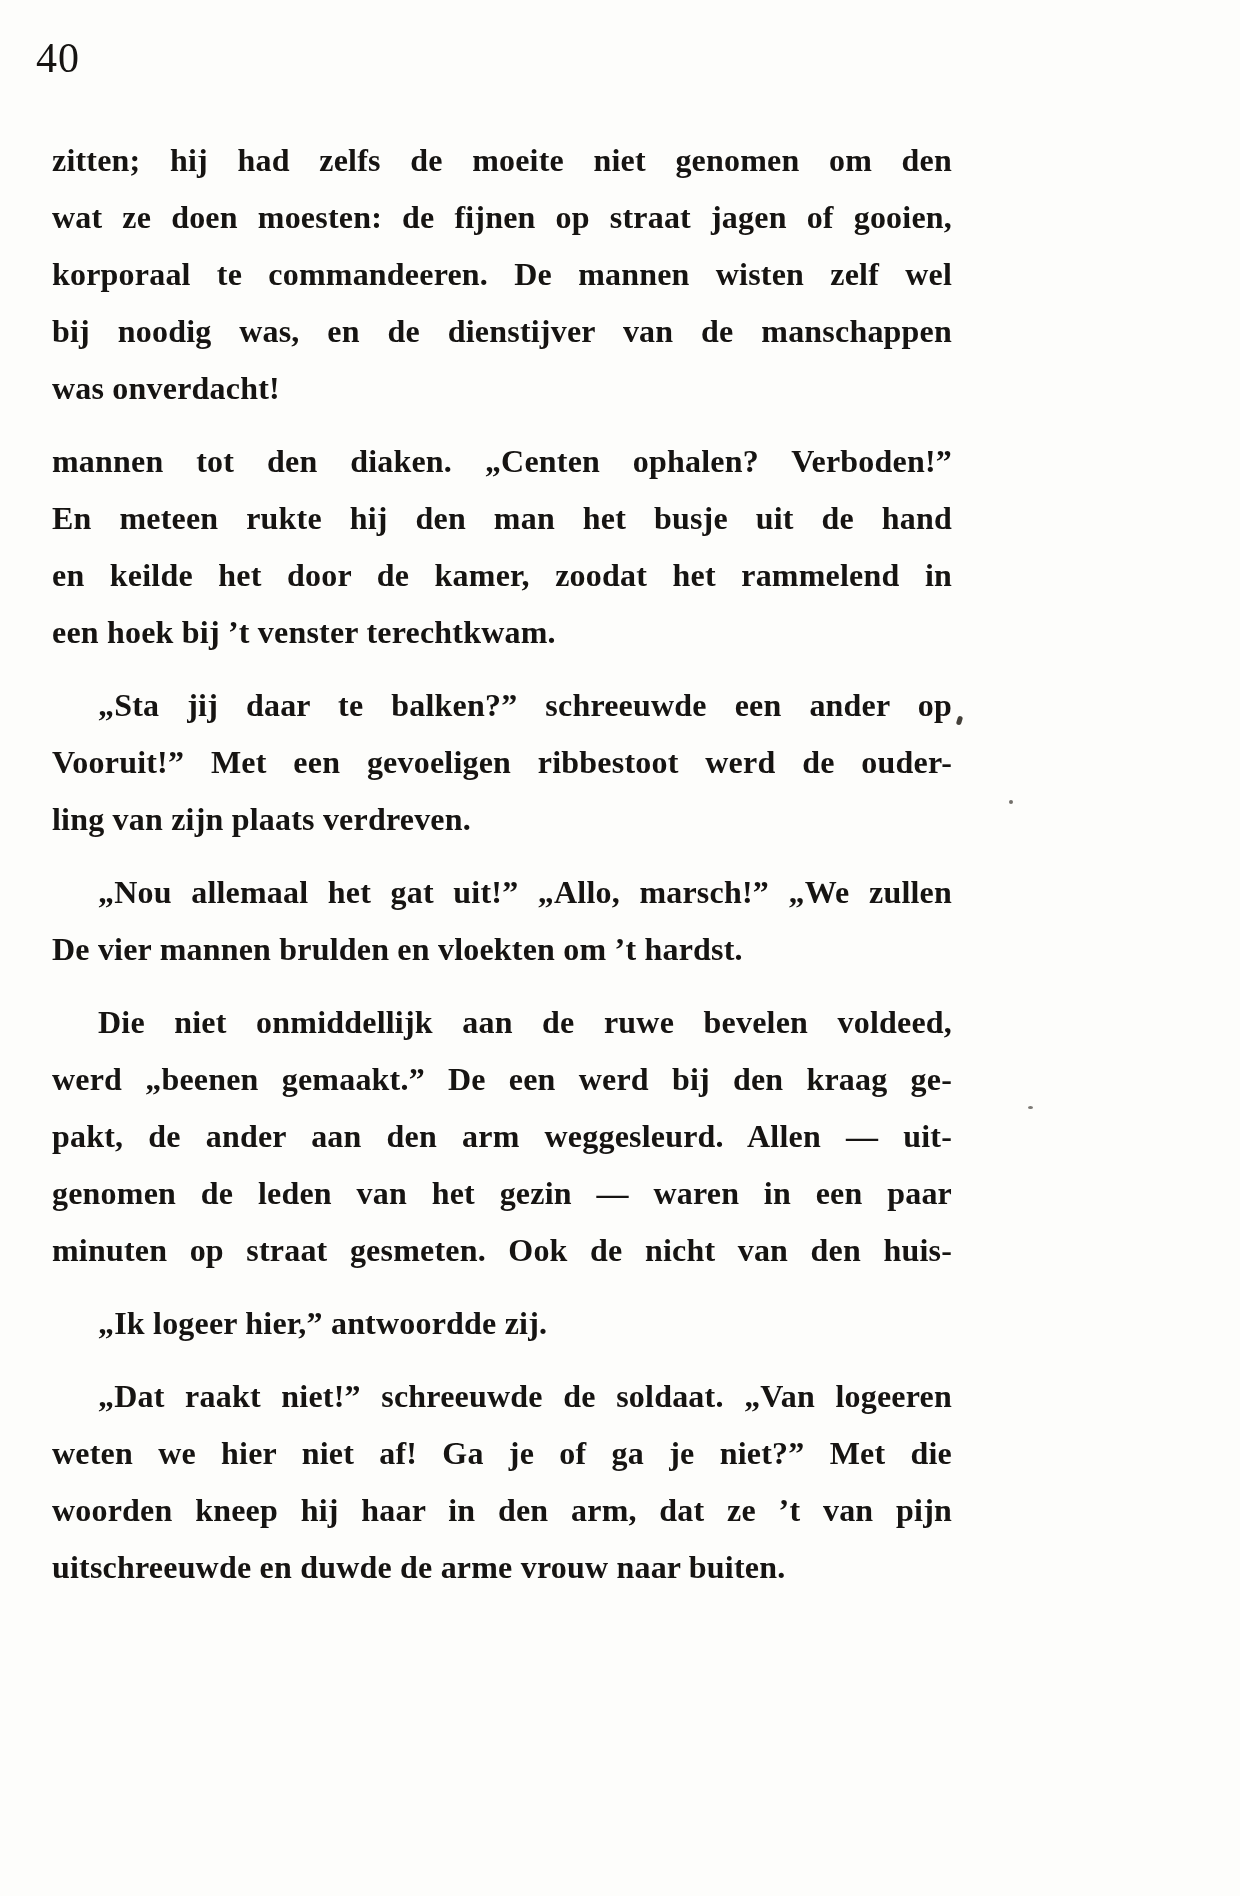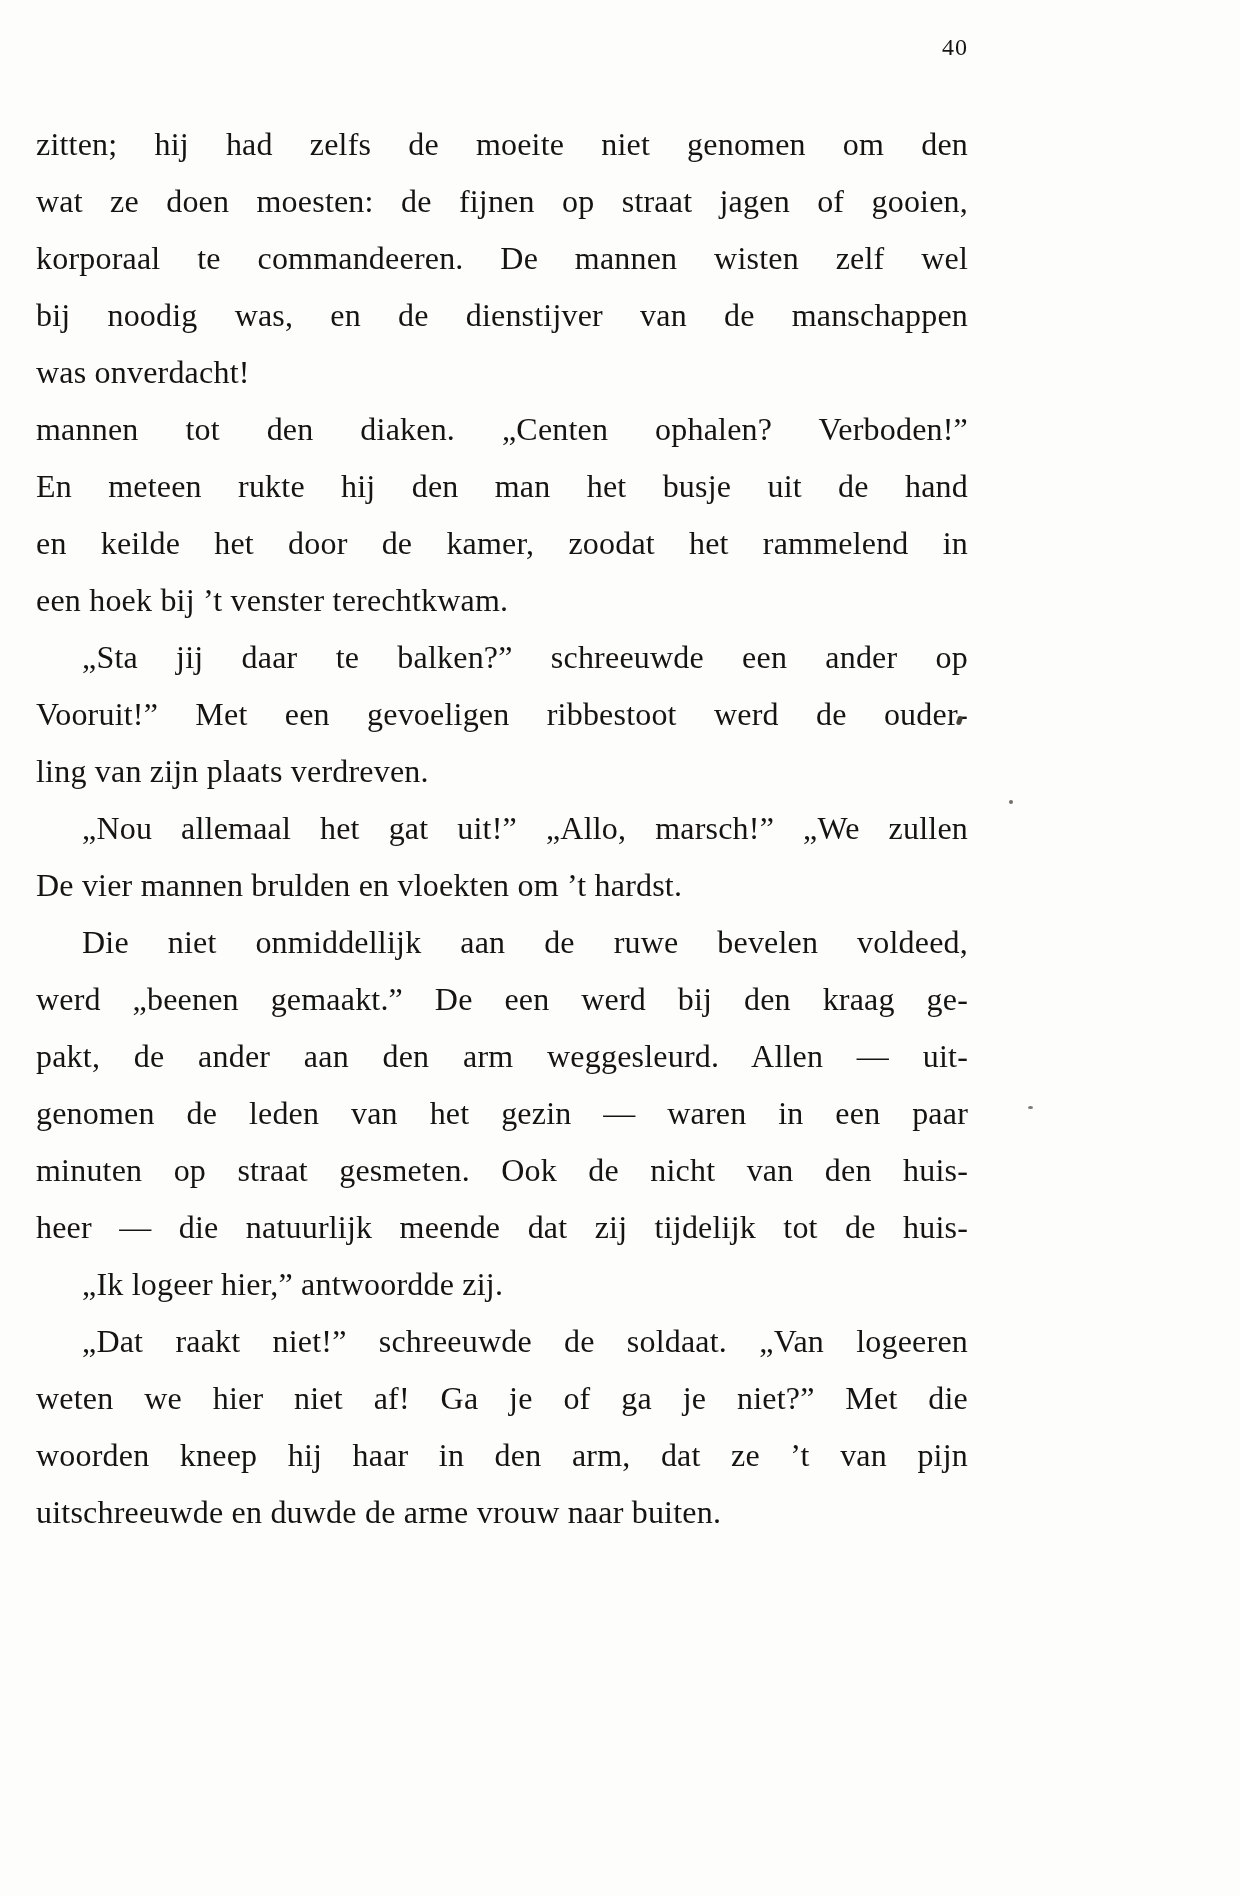--- a/index.html
+++ b/index.html
@@ -14,35 +14,36 @@
     background: #fdfdfb;
     color: #161412;
     font-family: "Liberation Serif", "DejaVu Serif", serif;
     overflow: hidden;
   }
   .page-number {
     position: absolute;
     top: 34px;
     left: 36px;
     width: 932px;
-    text-align: right;
-    font-size: 24px;
+    text-align: left;
+    font-size: 42px;
     letter-spacing: 1px;
   }
   .text-block {
     position: absolute;
     top: 116px;
     left: 36px;
     width: 932px;
     font-size: 32px;
     line-height: 57px;
     letter-spacing: 0.2px;
   }
   .paragraph {
-    margin: 0;
+    margin: 16px;
+    font-weight: bold;
   }
   .line {
     text-align: justify;
     text-align-last: justify;
     height: 57px;
     overflow: hidden;
     white-space: normal;
   }
   .line.last {
     text-align-last: left;
@@ -87,21 +88,20 @@
       <div class="paragraph">
         <div class="line indent">„Nou allemaal het gat uit!” „Allo, marsch!” „We zullen</div>
         <div class="line last">De vier mannen brulden en vloekten om ’t hardst.</div>
       </div>
       <div class="paragraph">
         <div class="line indent">Die niet onmiddellijk aan de ruwe bevelen voldeed,</div>
         <div class="line">werd „beenen gemaakt.” De een werd bij den kraag ge-</div>
         <div class="line">pakt, de ander aan den arm weggesleurd. Allen — uit-</div>
         <div class="line">genomen de leden van het gezin — waren in een paar</div>
         <div class="line">minuten op straat gesmeten. Ook de nicht van den huis-</div>
-        <div class="line">heer — die natuurlijk meende dat zij tijdelijk tot de huis-</div>
       </div>
       <div class="paragraph">
         <div class="line last indent">„Ik logeer hier,” antwoordde zij.</div>
       </div>
       <div class="paragraph">
         <div class="line indent">„Dat raakt niet!” schreeuwde de soldaat. „Van logeeren</div>
         <div class="line">weten we hier niet af! Ga je of ga je niet?” Met die</div>
         <div class="line">woorden kneep hij haar in den arm, dat ze ’t van pijn</div>
         <div class="line last">uitschreeuwde en duwde de arme vrouw naar buiten.</div>
       </div>

